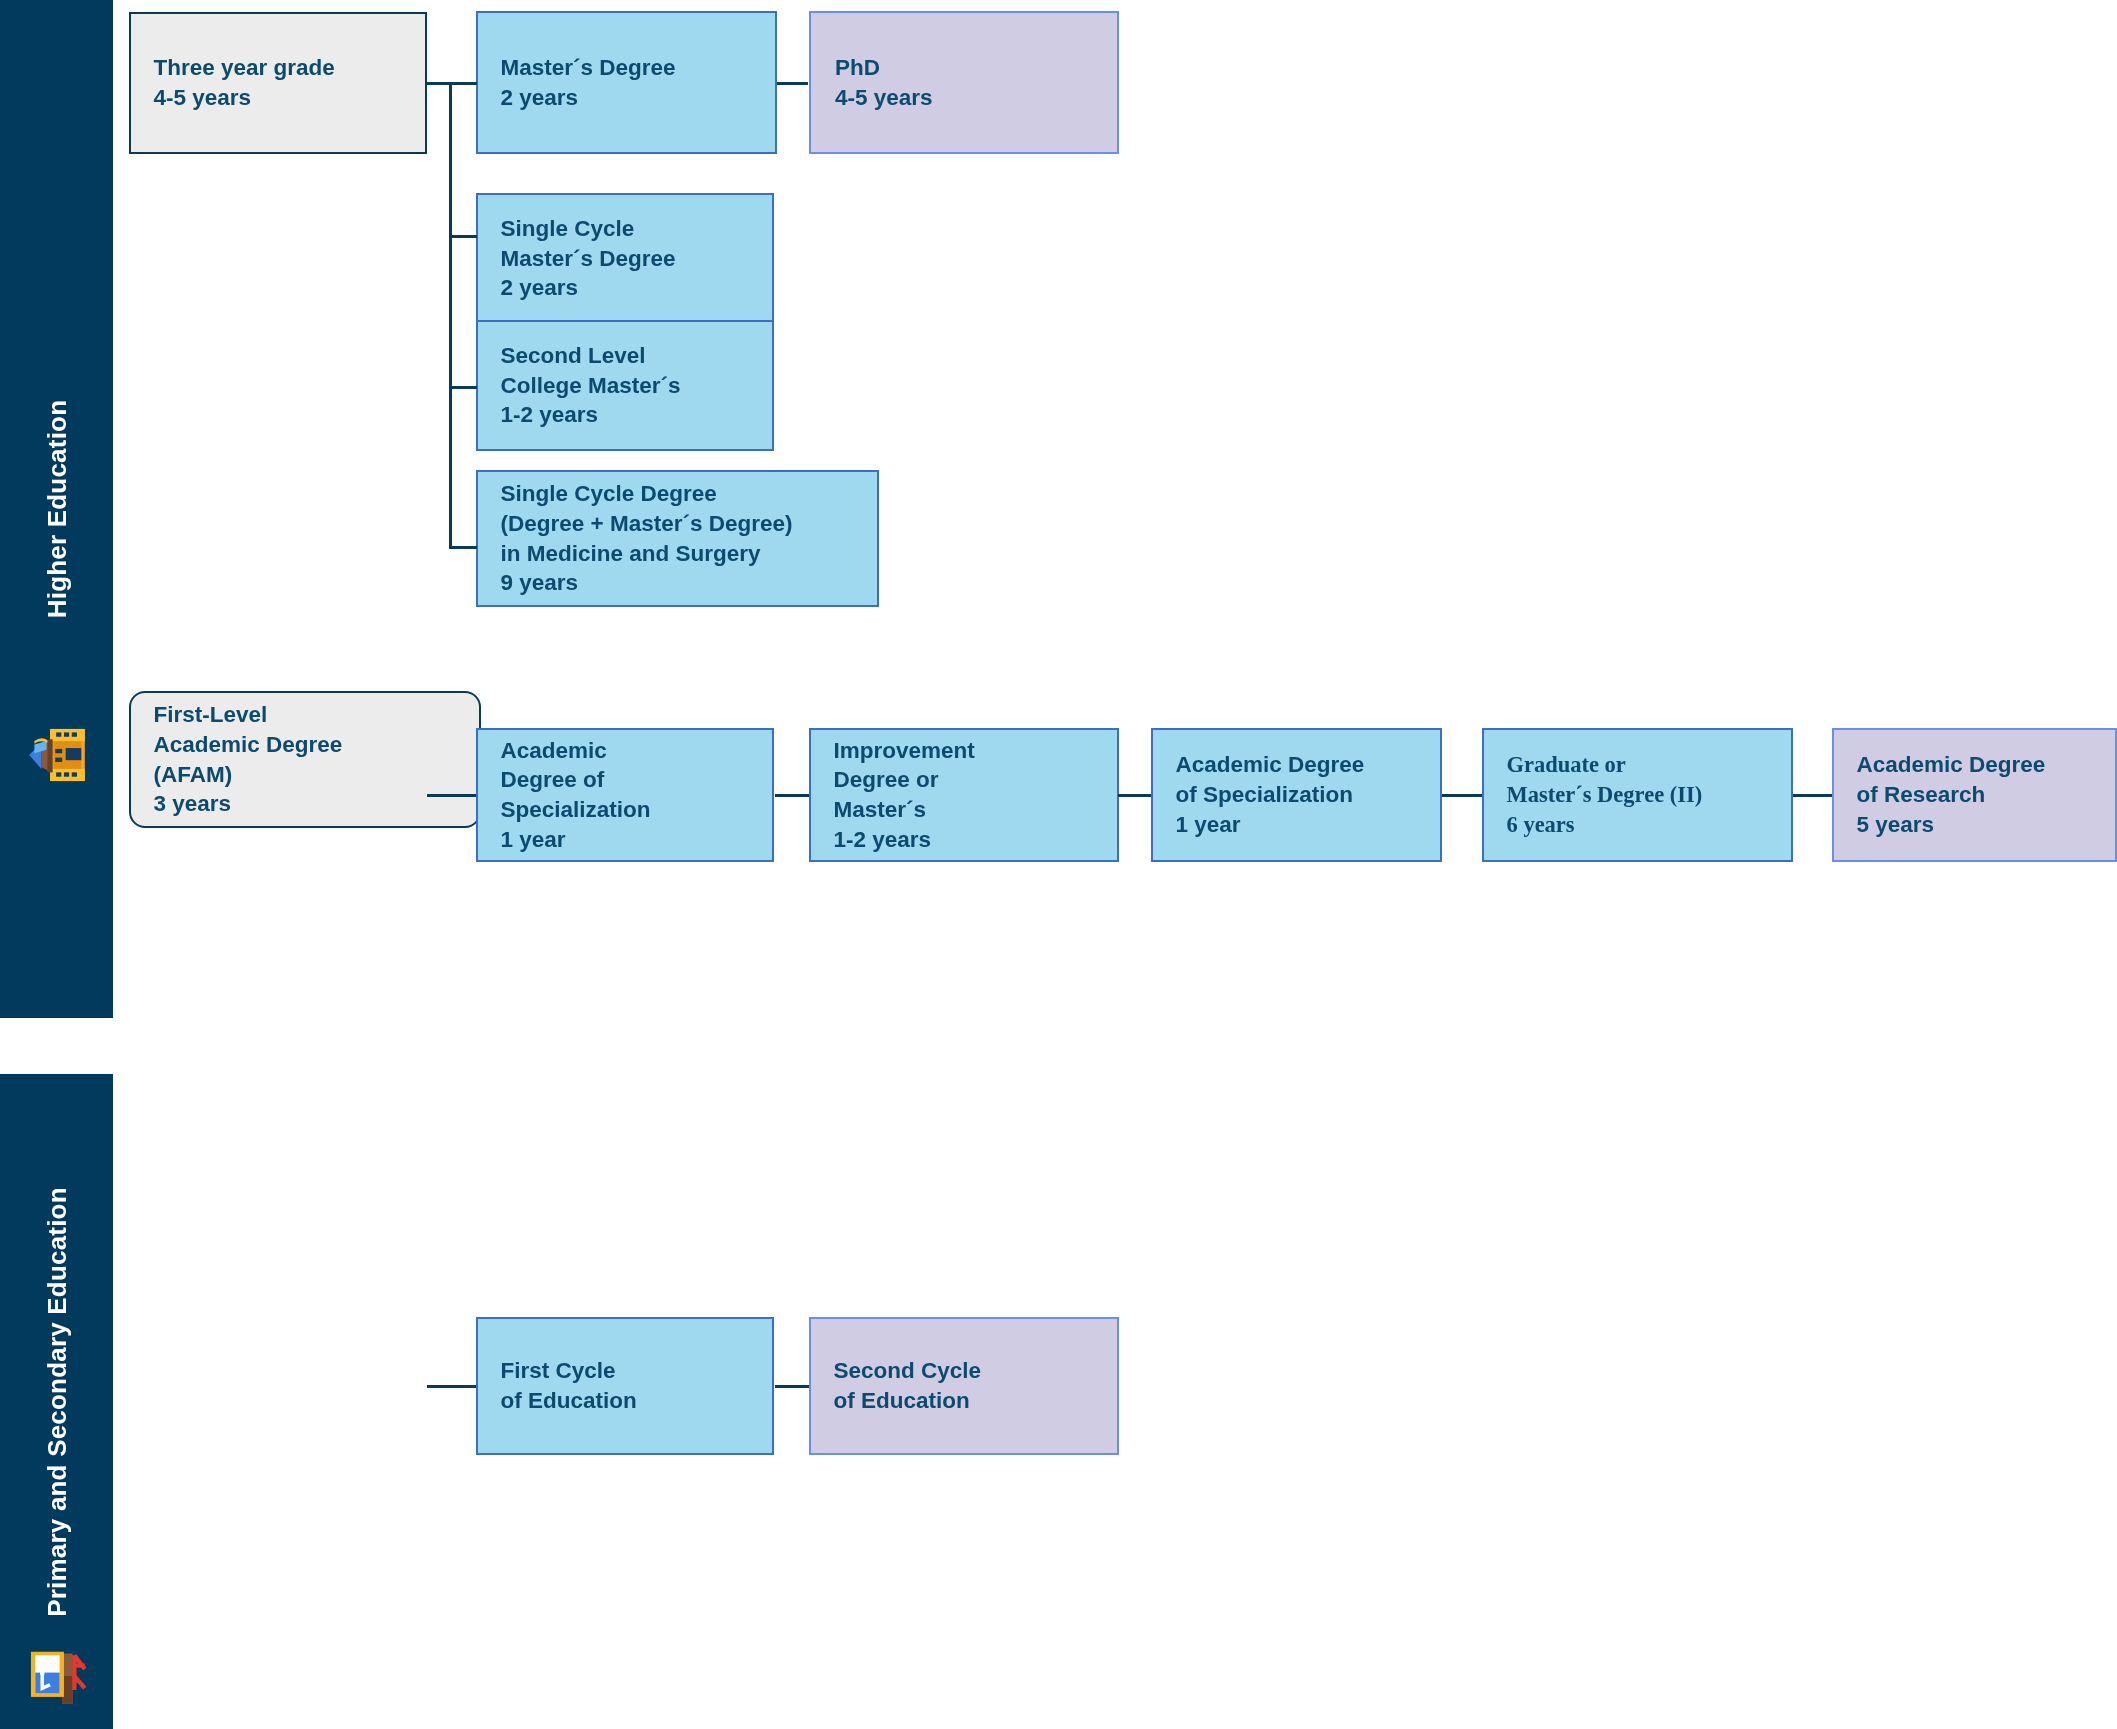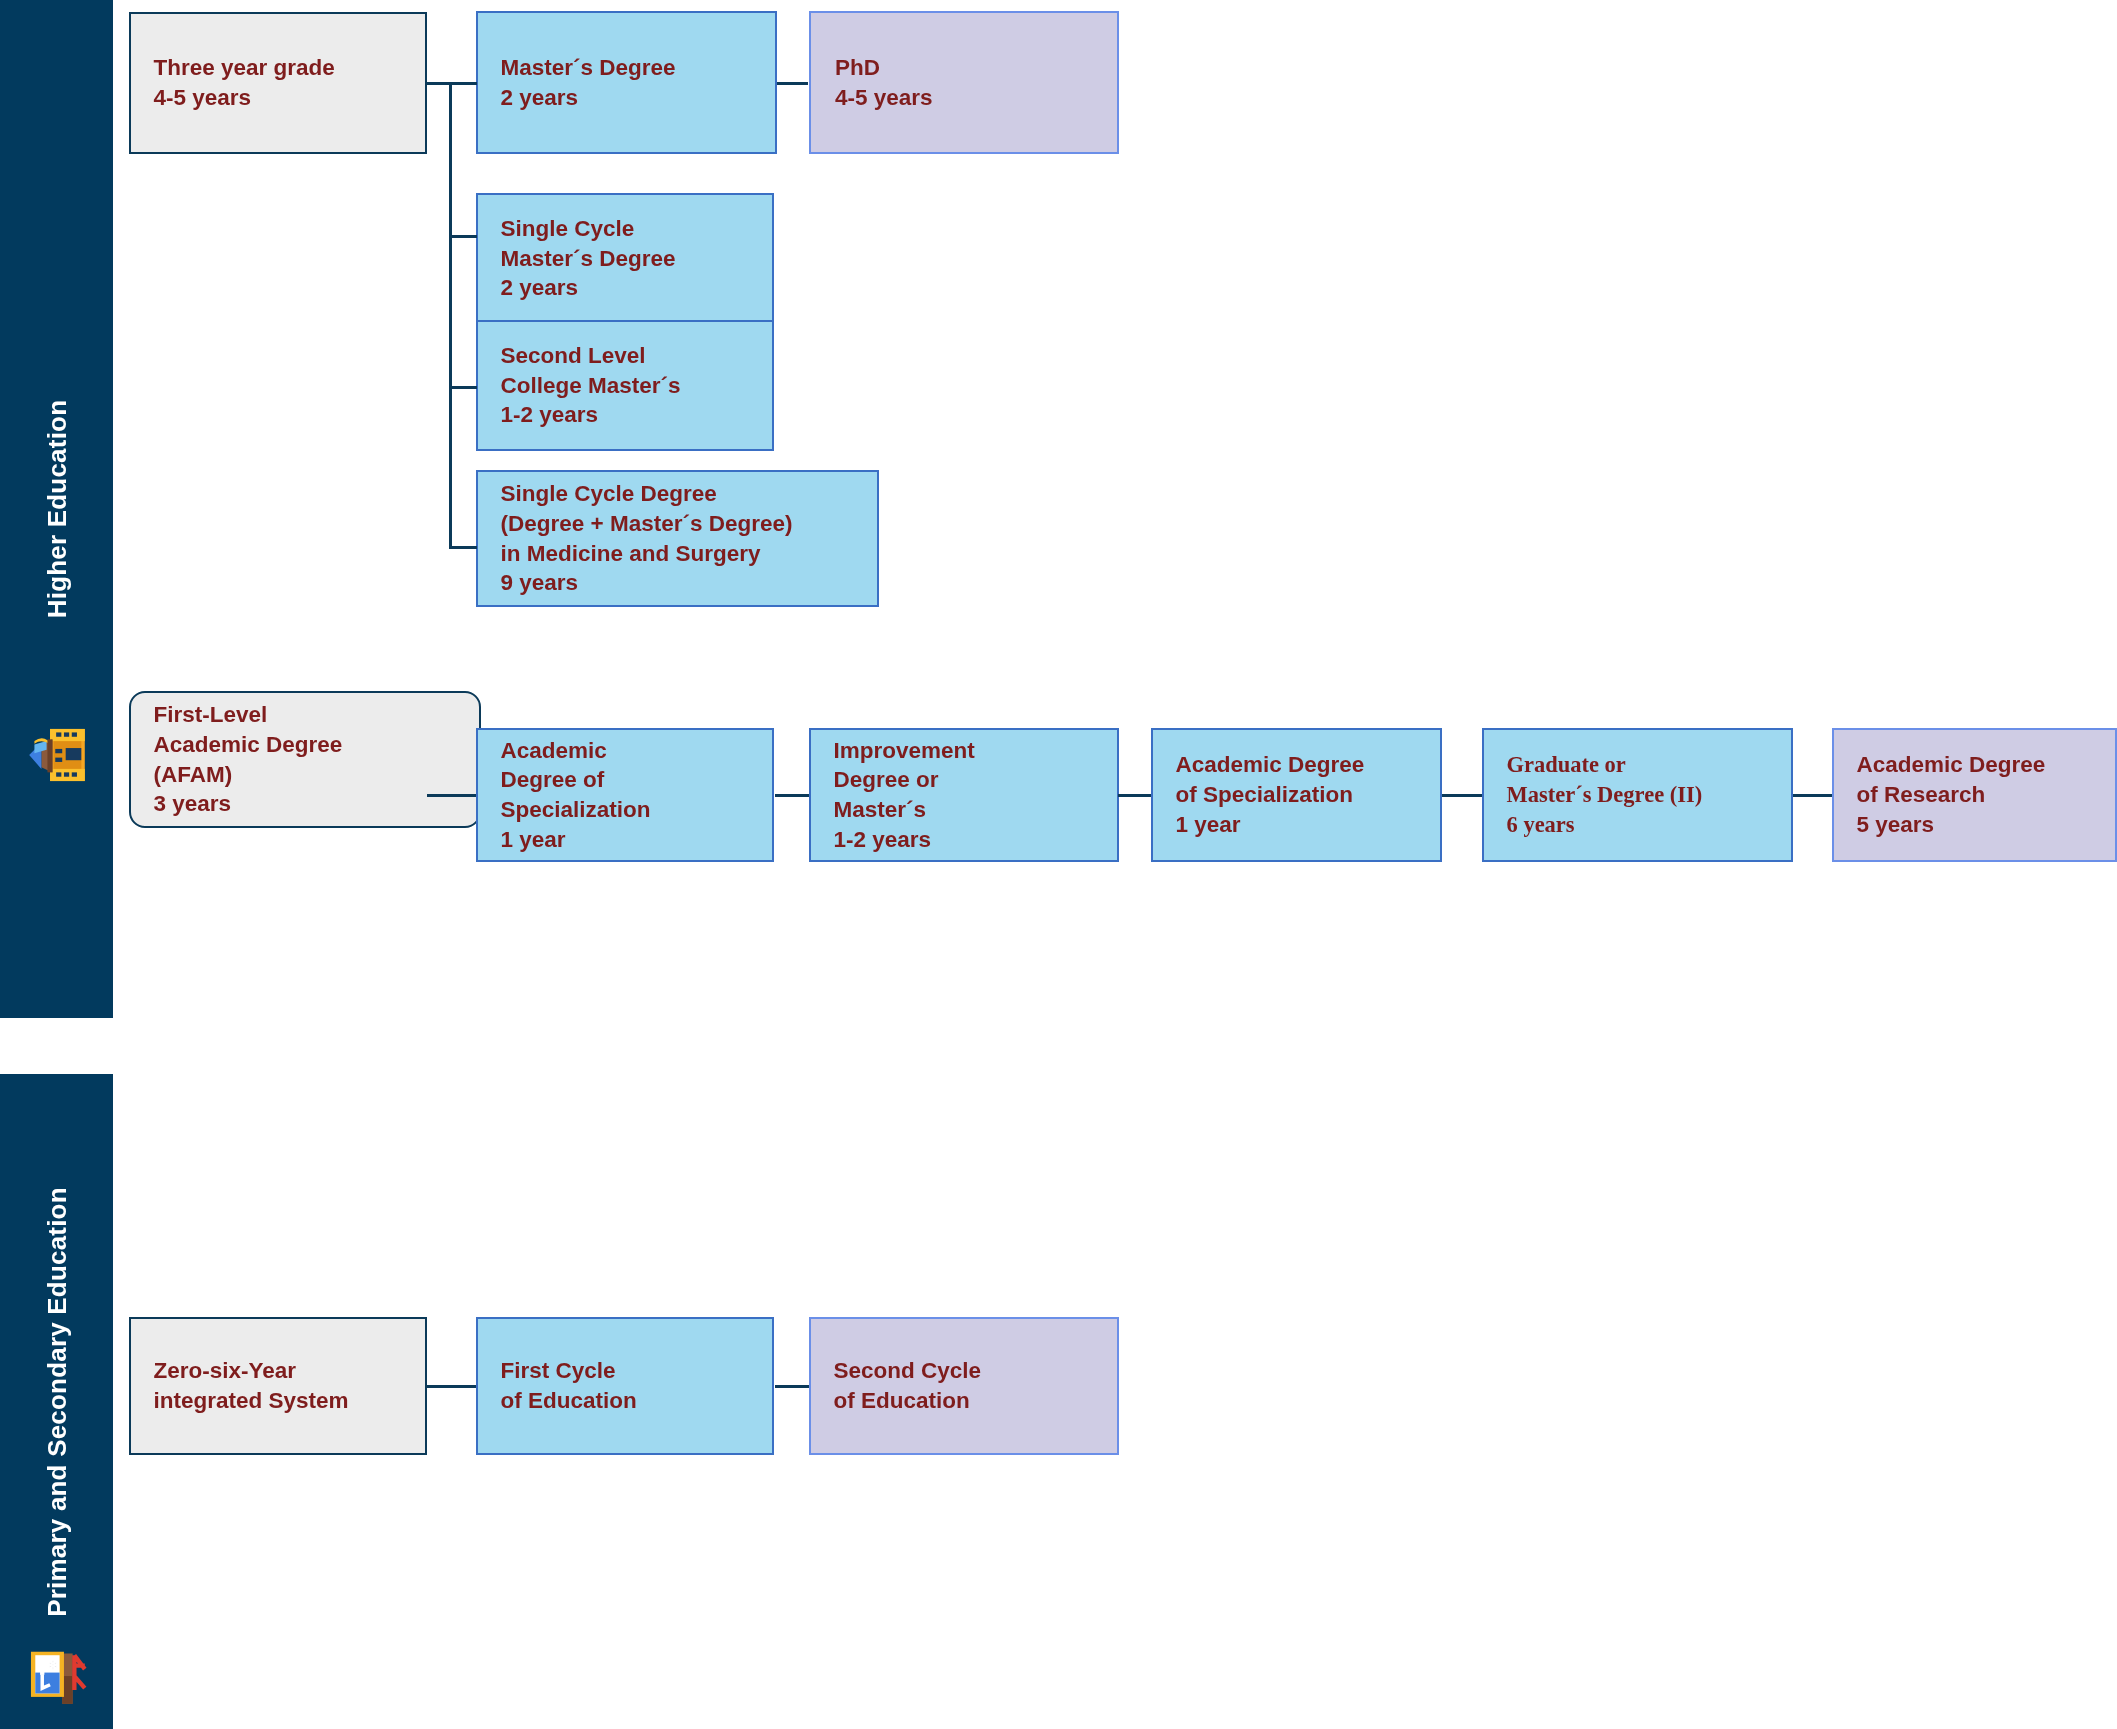--- a/index.html
+++ b/index.html
@@ -43,21 +43,21 @@
     position:absolute;
     box-sizing:border-box;
     display:flex;
     align-items:center;
     padding:0 0 0 22.5px;
   }
   .node .txt{
     font-size:22.5px;
     line-height:1.32;
     font-weight:bold;
-    color:#7f1d1d;
+    color:#0c4a6e;
     white-space:pre-line;
   }
   .node.grey{background:#ECECEC;border:2.6px solid #0B3A59;}
   .node.blue{background:#9FD9F0;border:2.6px solid #3A6FC4;}
   .node.purple{background:#CFCCE4;border:2.6px solid #6B8FE8;}
 
   
   .conn{position:absolute;background:#0B3A59;}
   .conn.h{height:2.6px;}
   .conn.v{width:2.6px;}
@@ -168,24 +168,20 @@
     <div class="node blue" style="left: 1482px; top: 728px; width: 311px; height: 134px; font-family: Liberation Serif, serif;">
       <div class="txt">Graduate or
 Master´s Degree (II)
 6 years</div>
     </div>
     <div class="node purple" style="left: 1832px; top: 728px; width: 285px; height: 134px;">
       <div class="txt">Academic Degree
 of Research
 5 years</div>
     </div>
-    <div class="node grey" style="left: 129px; top: 1317px; width: 298px; height: 138px;">
-      <div class="txt">Zero-six-Year
-integrated System</div>
-    </div>
     <div class="node blue" style="left: 476px; top: 1317px; width: 298px; height: 138px;">
       <div class="txt">First Cycle
 of Education</div>
     </div>
     <div class="node purple" style="left: 809px; top: 1317px; width: 310px; height: 138px;">
       <div class="txt">Second Cycle
 of Education</div>
     </div>
     <div class="conn h" style="left: 427px; top: 82px; background: rgb(11, 58, 89); width: 46px;"></div>
     <div class="conn v" style="left: 449px; top: 82px; background: rgb(11, 58, 89); height: 464px;"></div>

